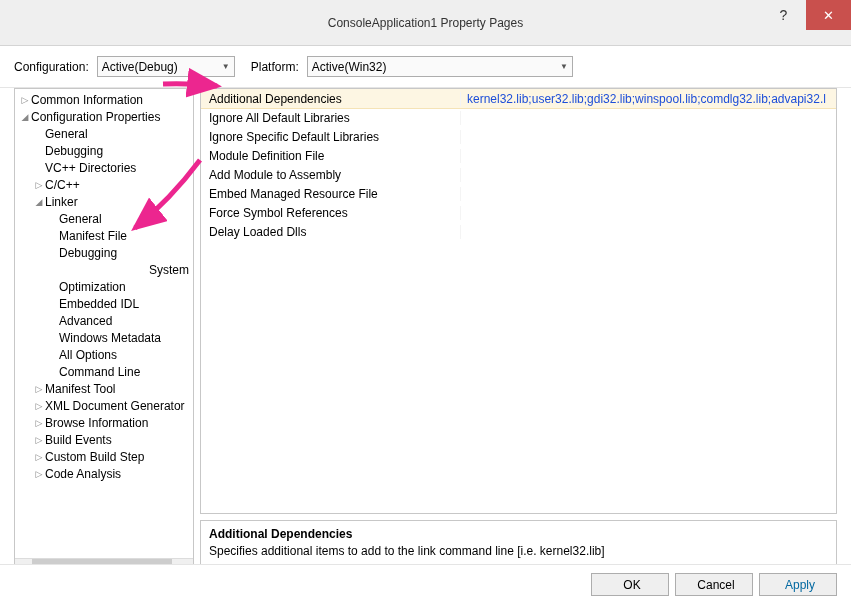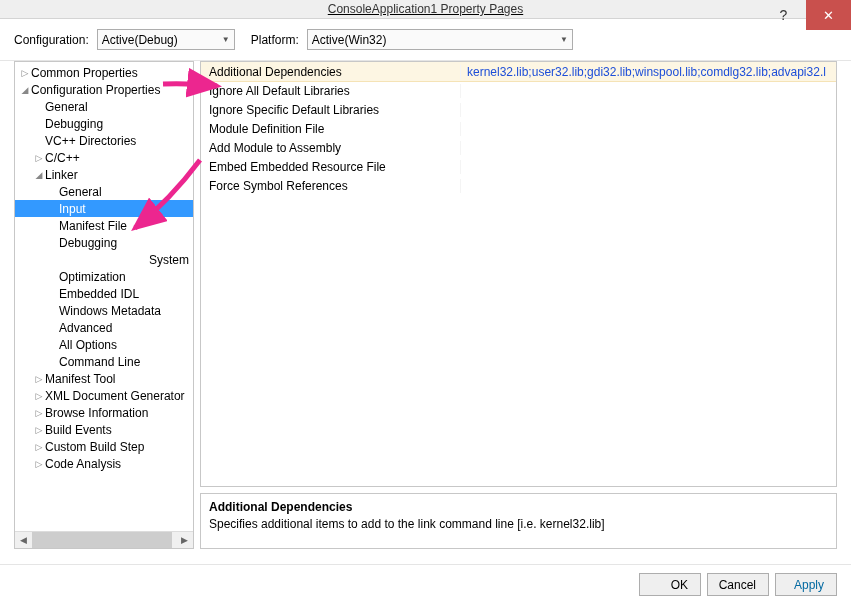--- a/index.html
+++ b/index.html
@@ -1,18 +1,18 @@
 <!DOCTYPE html>
 <html><head>
 <meta charset="utf-8">
 <style>
 * { box-sizing: border-box; margin: 0; padding: 0; font-family: "Segoe UI", Tahoma, sans-serif; font-size: 12px; }
 body { background: #fff; width: 851px; height: 604px; overflow: hidden; position: relative; }
 
-.title-bar { height: 19px; background: #efefef; display: flex; align-items: center; justify-content: center; position: relative; border-bottom: 1px solid #d4d4d4; text-decoration: underline; }
+.title-bar { height: 46px; background: #efefef; display: flex; align-items: center; justify-content: center; position: relative; border-bottom: 1px solid #d4d4d4; }
 .title-text { color: #333; font-size: 12px; }
 .title-controls { position: absolute; right: 0; top: 0; display: flex; height: 30px; }
 .title-btn { width: 45px; height: 100%; display: flex; align-items: center; justify-content: center; color: #333; font-size: 14px; }
 .title-btn.close { background: #c9504d; color: #fff; font-size: 13px; }
 
 .config-row { display: flex; align-items: center; padding: 10px 14px; gap: 8px; border-bottom: 1px solid #e5e5e5; }
 .config-row label { color: #000; }
 .dropdown { height: 21px; border: 1px solid #adadad; background: #fafafa; display: flex; align-items: center; justify-content: space-between; padding: 0 4px; font-size: 12px; color: #000; }
 .dropdown .arrow { font-size: 8px; color: #555; }
 .config-dd { width: 138px; }
@@ -35,21 +35,21 @@
 .prop-row { display: flex; height: 19px; align-items: center; }
 .prop-row.selected { outline: 1px solid #f5e3b6; background: #fdf6e3; }
 .prop-name { width: 260px; padding-left: 8px; color: #000; border-right: 1px solid #f4f4f4;}
 .prop-val { flex: 1; padding-left: 6px; color: #1d4ed8; white-space: nowrap; overflow: hidden; text-overflow: clip; }
 
 .desc-box { border: 1px solid #c7c7c7; background: #fff; padding: 6px 8px; height: 56px; }
 .desc-title { font-weight: bold; color: #000; margin-bottom: 3px; }
 .desc-text { color: #000; }
 
 .footer { position: absolute; bottom: 0; left: 0; right: 0; height: 40px; display: flex; align-items: center; justify-content: flex-end; gap: 6px; padding: 0 14px; border-top: 1px solid #e5e5e5; background: #fff; }
-.footer .btn { width: 62px; justify-content: flex-end; padding-left: 16px; }
+.footer .btn { width: 78px; justify-content: center; padding-left: 16px; }
 .footer .btn.disabled { color: #0369a1; }
 
 .annotation { position: absolute; pointer-events: none; z-index: 50; }
 </style>
 </head>
 <body>
 
 <div class="title-bar">
   <span class="title-text">ConsoleApplication1 Property Pages</span>
   <div class="title-controls">
@@ -71,21 +71,21 @@
   </div>
   <div style="flex:1"></div>
 </div>
 
 <div class="main-area">
 
   <div class="tree-wrap">
     <div class="tree">
       <div class="tree-row" style="padding-left:4px;">
           <span class="caret">▷</span>
-          <span>Common Properties</span>
+          <span>Common Information</span>
         </div>
       <div class="tree-row" style="padding-left:4px;">
           <span class="caret">◢</span>
           <span>Configuration Properties</span>
         </div>
       <div class="tree-row" style="padding-left:30px;">
           <span>General</span>
         </div>
       <div class="tree-row" style="padding-left:30px;">
           <span>Debugging</span>
@@ -97,43 +97,40 @@
           <span class="caret">▷</span>
           <span>C/C++</span>
         </div>
       <div class="tree-row" style="padding-left:18px;">
           <span class="caret">◢</span>
           <span>Linker</span>
         </div>
       <div class="tree-row" style="padding-left:44px;">
           <span>General</span>
         </div>
-      <div class="tree-row selected" style="padding-left:44px;">
-          <span>Input</span>
-        </div>
       <div class="tree-row" style="padding-left:44px;">
           <span>Manifest File</span>
         </div>
       <div class="tree-row" style="padding-left:44px;">
           <span>Debugging</span>
         </div>
       <div class="tree-row" style="padding-left:44px;justify-content:flex-end;">
           <span>System</span>
         </div>
       <div class="tree-row" style="padding-left:44px;">
           <span>Optimization</span>
         </div>
       <div class="tree-row" style="padding-left:44px;">
           <span>Embedded IDL</span>
         </div>
       <div class="tree-row" style="padding-left:44px;">
+          <span>Advanced</span>
+        </div>
+      <div class="tree-row" style="padding-left:44px;">
           <span>Windows Metadata</span>
-        </div>
-      <div class="tree-row" style="padding-left:44px;">
-          <span>Advanced</span>
         </div>
       <div class="tree-row" style="padding-left:44px;text-align:right;">
           <span>All Options</span>
         </div>
       <div class="tree-row" style="padding-left:44px;">
           <span>Command Line</span>
         </div>
       <div class="tree-row" style="padding-left:18px;">
           <span class="caret">▷</span>
           <span>Manifest Tool</span>
@@ -183,25 +180,29 @@
         </div>
         <div class="prop-row">
           <div class="prop-name">Module Definition File</div>
           <div class="prop-val"></div>
         </div>
         <div class="prop-row">
           <div class="prop-name">Add Module to Assembly</div>
           <div class="prop-val"></div>
         </div>
         <div class="prop-row">
-          <div class="prop-name">Embed Embedded Resource File</div>
+          <div class="prop-name">Embed Managed Resource File</div>
           <div class="prop-val"></div>
         </div>
         <div class="prop-row">
           <div class="prop-name">Force Symbol References</div>
+          <div class="prop-val"></div>
+        </div>
+        <div class="prop-row">
+          <div class="prop-name">Delay Loaded Dlls</div>
           <div class="prop-val"></div>
         </div>
       </div>
     <div class="desc-box">
       <div class="desc-title">Additional Dependencies</div>
       <div class="desc-text">Specifies additional items to add to the link command line [i.e. kernel32.lib]</div>
     </div>
   </div>
 </div>
 

